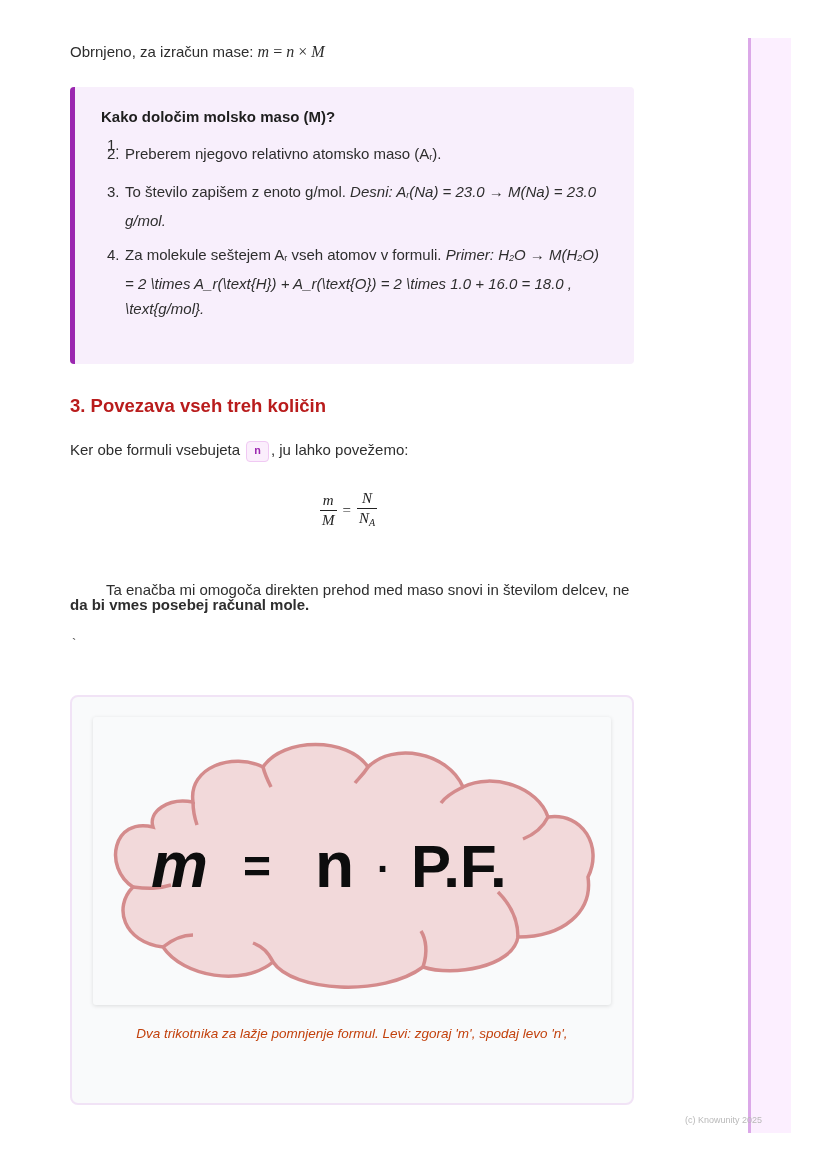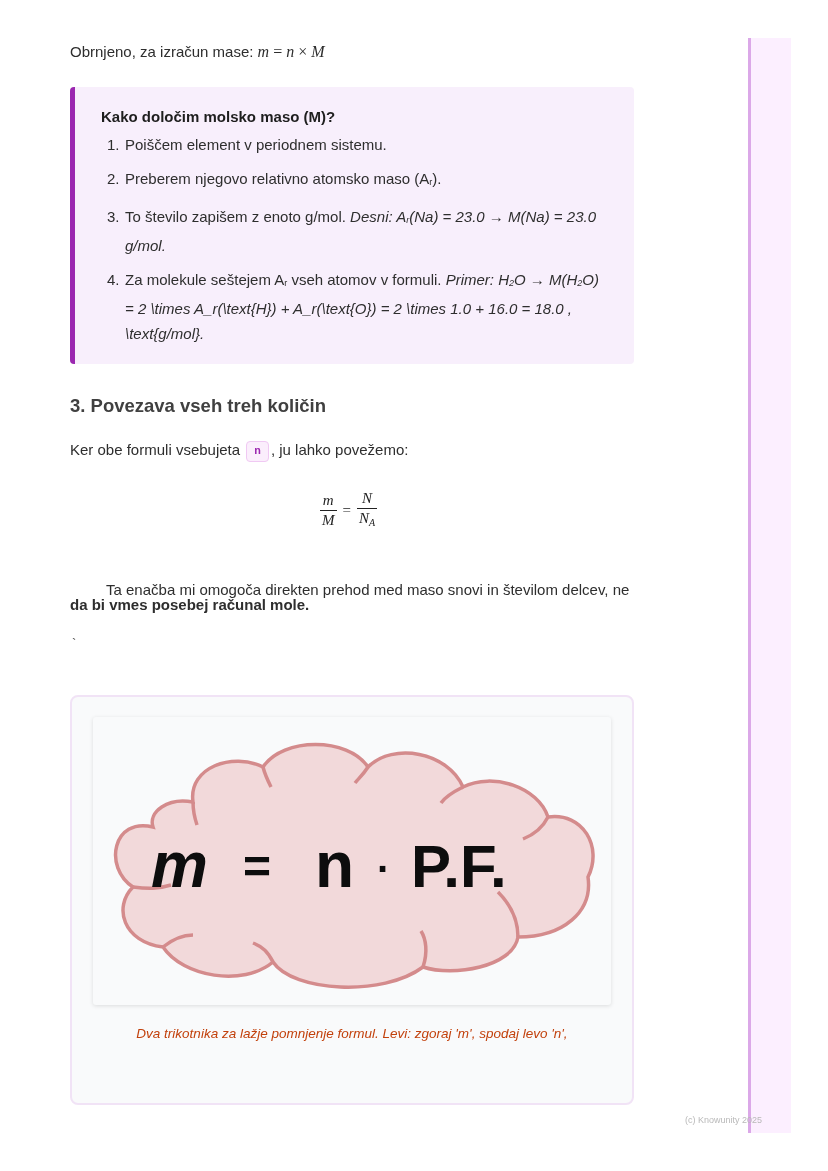--- a/index.html
+++ b/index.html
@@ -81,21 +81,21 @@
     }
     .callout li em { font-style: italic; }
     .sub { font-size: 9px; vertical-align: -1px; }
 
     .h3 {
       position: absolute;
       left: 0;
       top: 395px;
       font-size: 18.5px;
       font-weight: bold;
-      color: #404040;
+      color: #b91c1c;
       white-space: nowrap;
     }
     .code-chip {
       display: inline-block;
       font-family: "Liberation Mono", "DejaVu Sans Mono", monospace;
       font-size: 11px;
       font-weight: bold;
       color: #9c27b0;
       background: #fbeefc;
       border: 1px solid #f0c9f3;
@@ -212,21 +212,20 @@
       <span class="op">×</span>
       <span>M</span>
     </span>
   </div>
 
   <div class="callout">
     <div class="callout-title">Kako določim molsko maso (M)?</div>
     <ol>
       <li>
         <span class="num">1.</span>
-        <span>Poiščem element v periodnem sistemu.</span>
       </li>
       <li>
         <span class="num">2.</span>
         <span>Preberem njegovo relativno atomsko maso (A</span><span class="sub">r</span><span>).</span>
       </li>
       <li>
         <span class="num">3.</span>
         <span>To število zapišem z enoto g/mol.</span>
         <em><span>Desni: A</span><span class="sub">r</span><span>(Na) = 23.0 → M(Na) = 23.0 g/mol.</span></em>
       </li>

